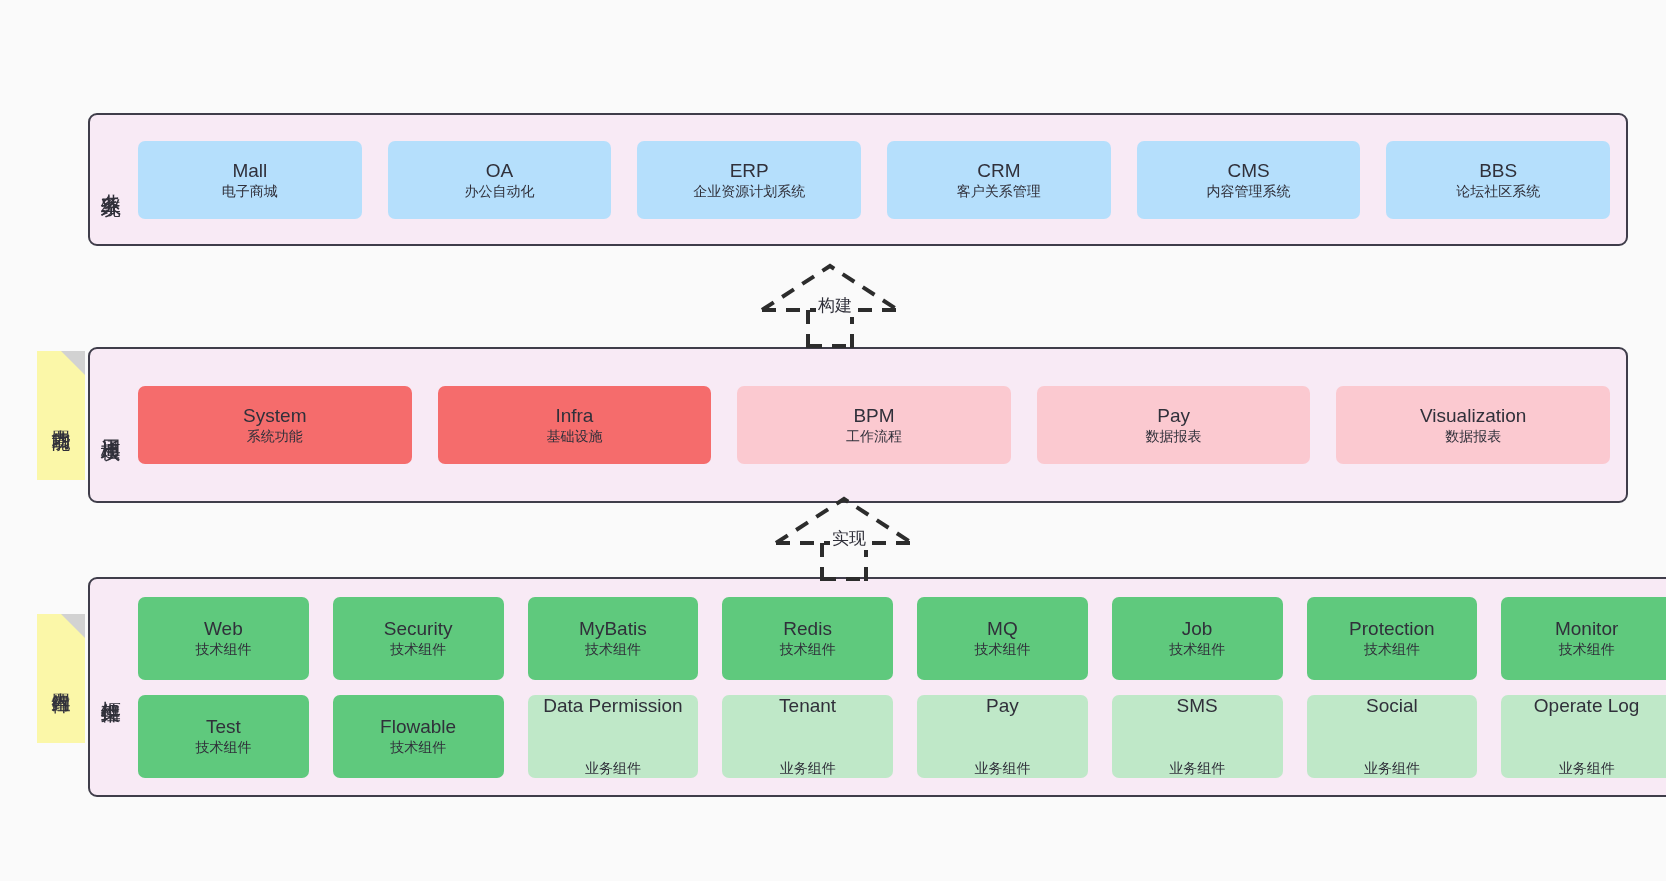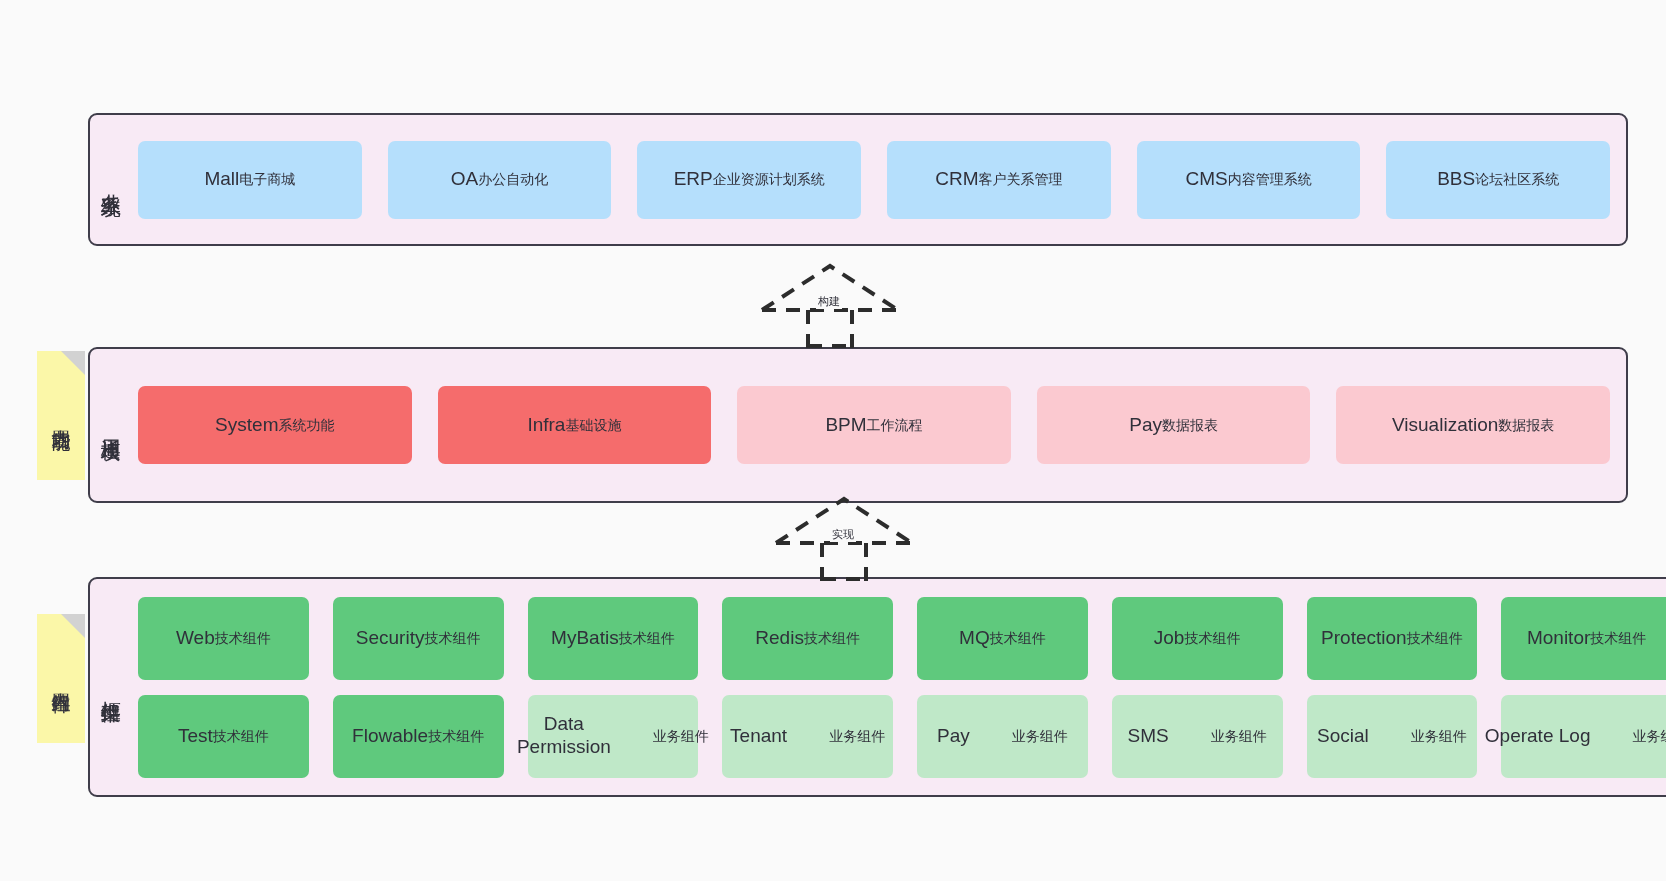--- a/index.html
+++ b/index.html
@@ -61,20 +61,21 @@
     align-items: stretch;
   }
 
   
   .card {
     box-sizing: border-box;
     flex: 1 1 0;
     min-width: 0;
     border-radius: 7px;
     display: flex;
+    flex-direction: column;
     align-items: center;
     justify-content: center;
     text-align: center;
     padding: 4px 6px;
     line-height: 1.2;
   }
   .card .t-en {
     font-size: 19px;
     white-space: nowrap;
   }
@@ -117,21 +118,21 @@
     border-left: 24px solid transparent;
   }
 
   
   .gen-arrow {
     position: absolute;
     z-index: 3;
   }
   .gen-arrow .arrow-label {
     position: absolute;
-    font-size: 11px;
+    font-size: 17px;
     color: #30303a;
     background: #fafafa;
     padding: 0 2px;
     white-space: nowrap;
   }
 </style>
 </head>
 <body>
 
 <div class="canvas">

